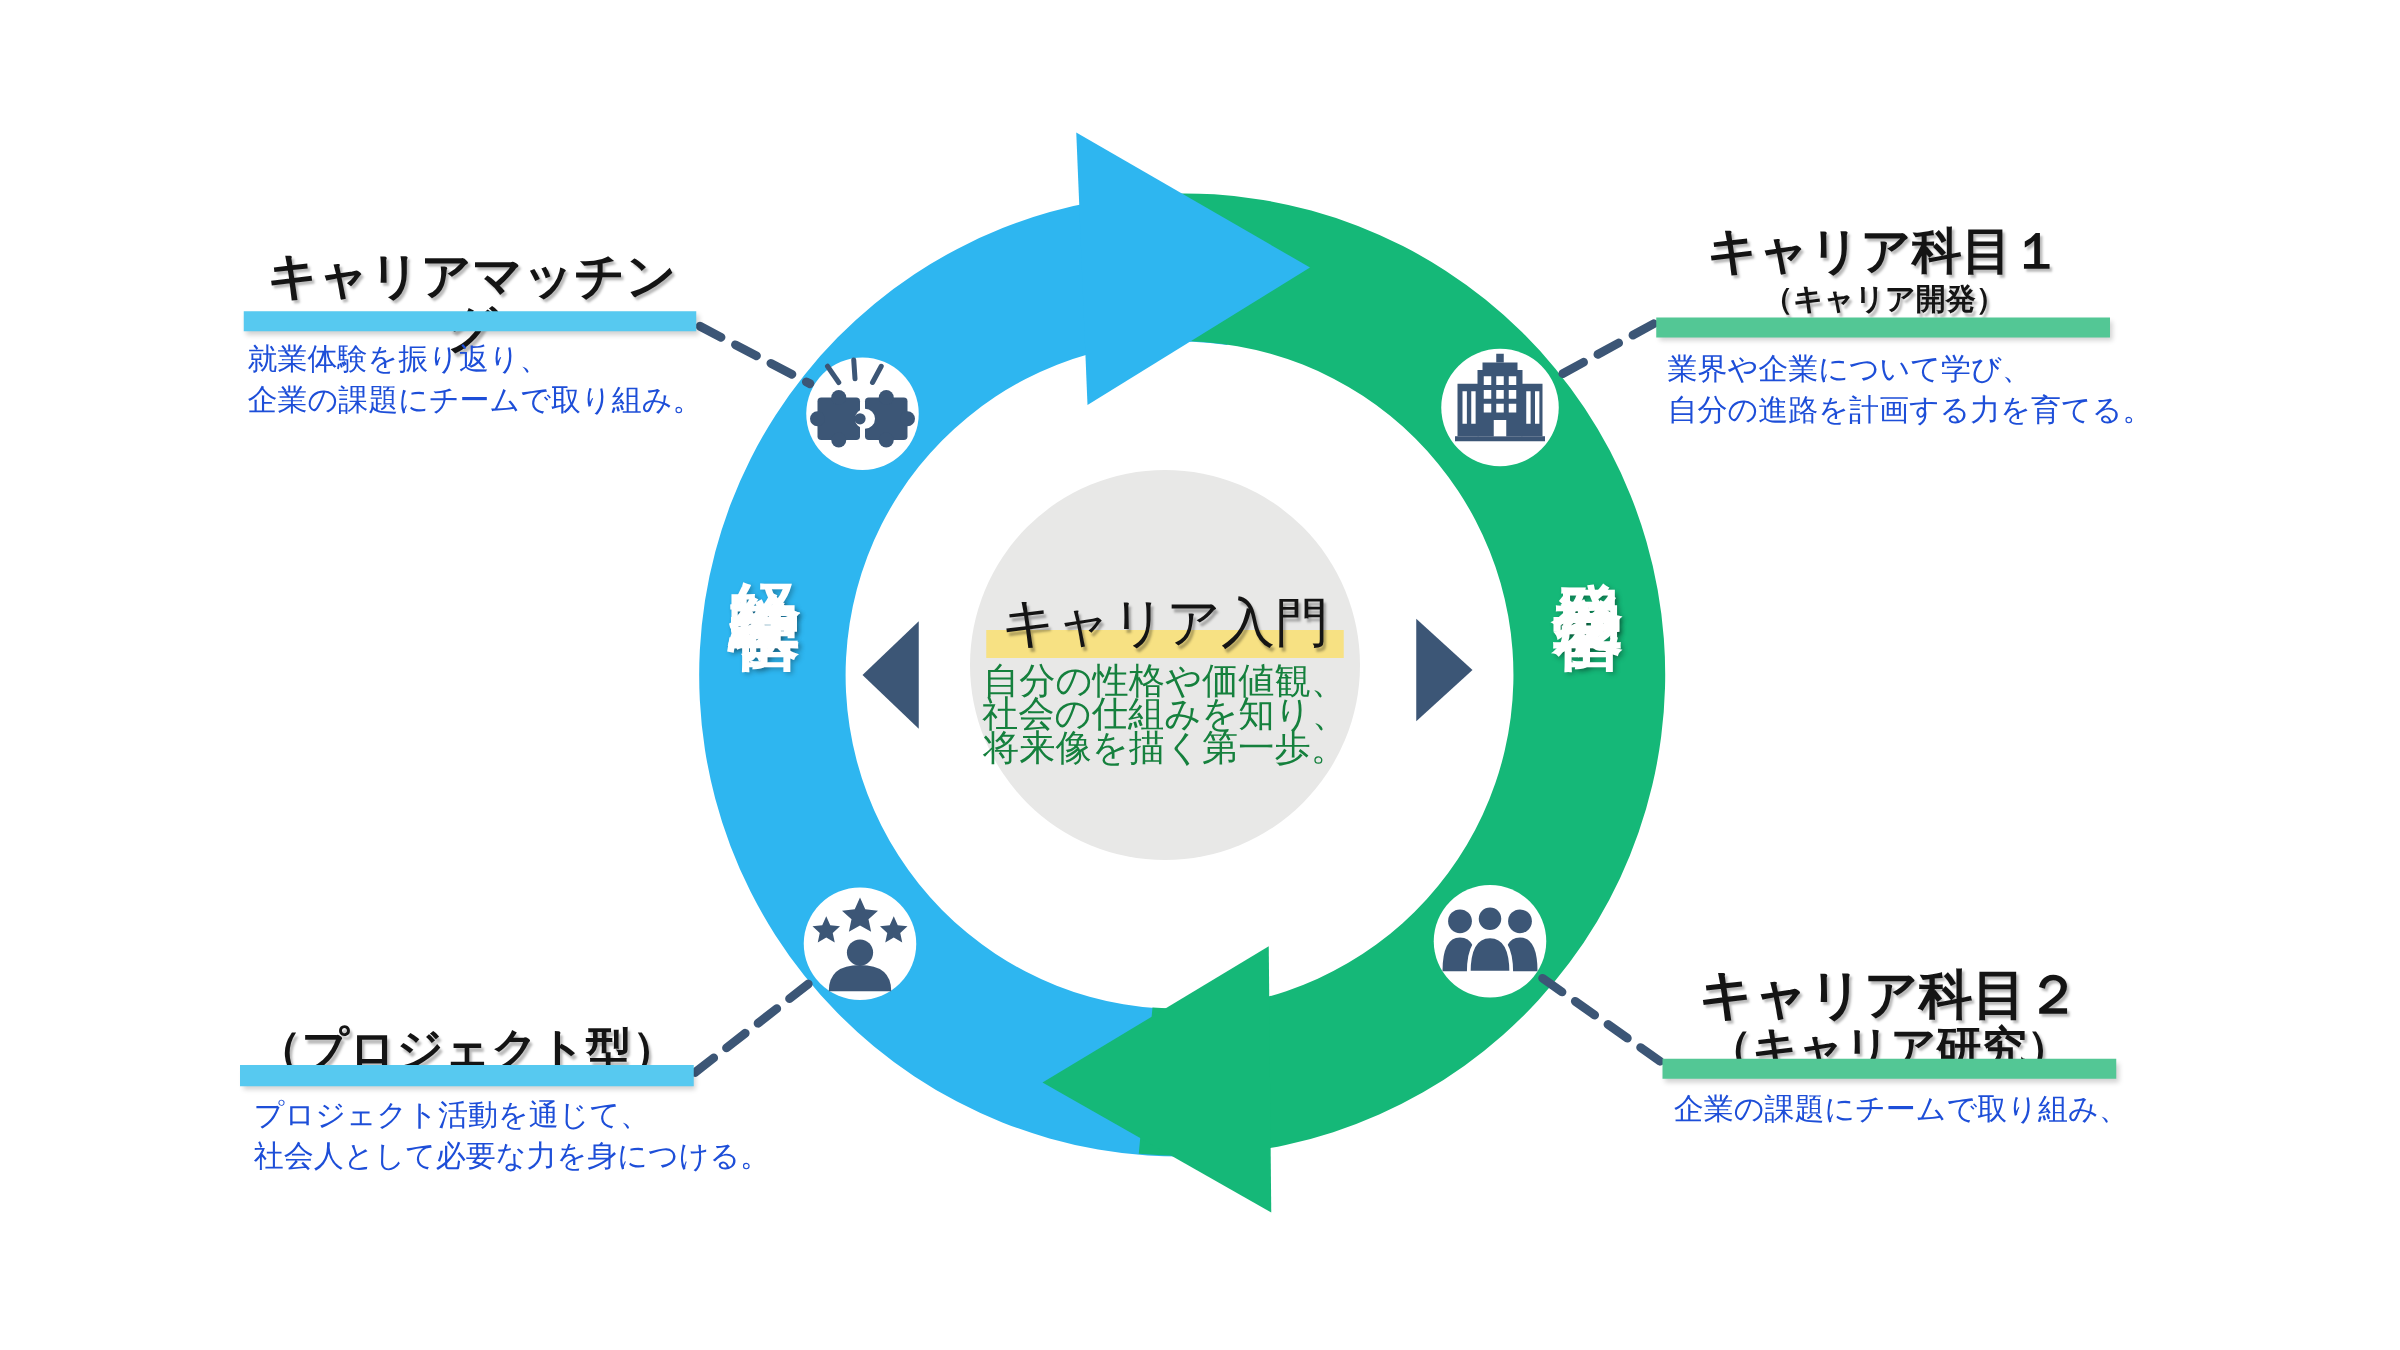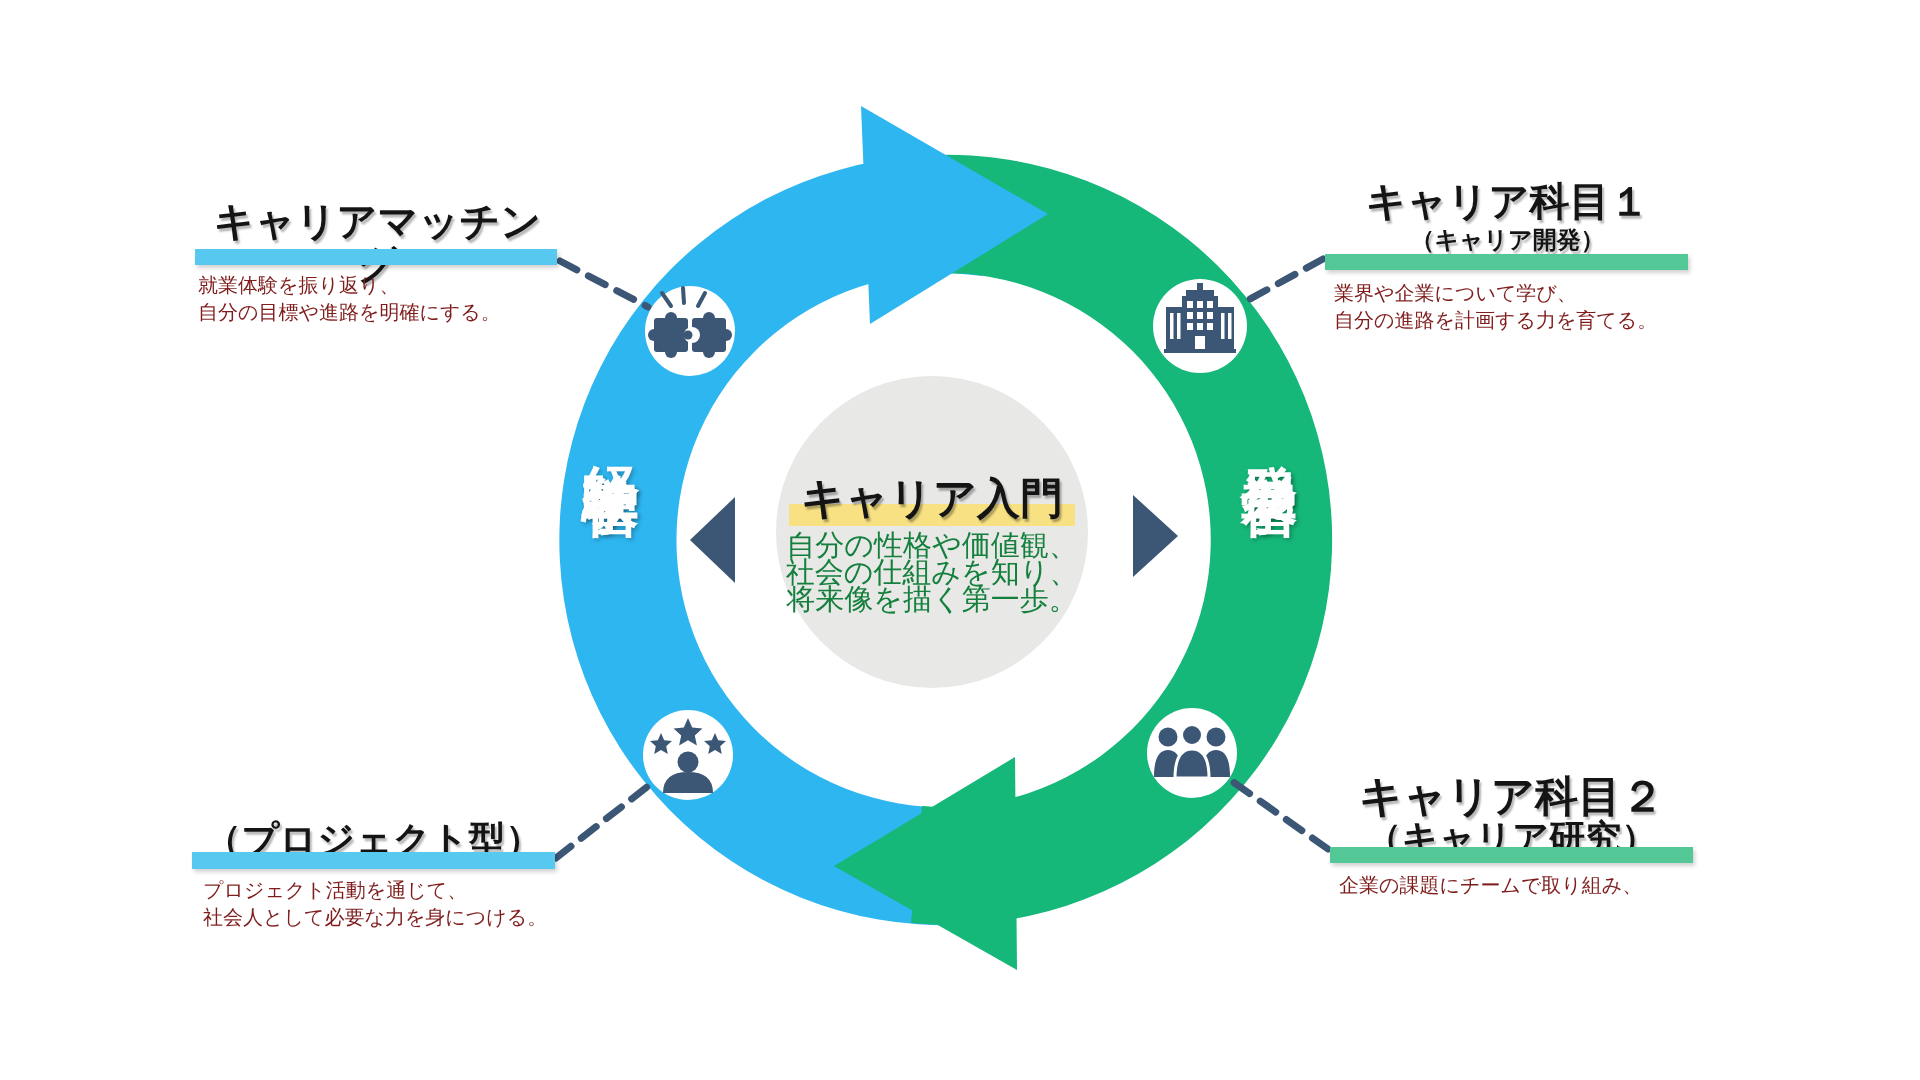--- a/index.html
+++ b/index.html
@@ -3,25 +3,25 @@
 <meta charset="utf-8">
 <style>
   html,body{margin:0;padding:0;background:#ffffff;}
   body{font-family:"Liberation Sans","DejaVu Sans",sans-serif;}
   .stage{position:relative;width:1920px;height:1080px;background:#ffffff;overflow:hidden;}
   .abs{position:absolute;}
   svg{position:absolute;left:0;top:0;}
   .title{font-weight:900;color:#141414;text-shadow:2px 3px 2px rgba(0,0,0,0.28);line-height:1.08;}
   .t-center{text-align:center;}
   .underbar{position:absolute;box-shadow:2px 3px 4px rgba(0,0,0,0.18);}
-  .desc{color:#7f1d1d;font-size:20px;line-height:1.36;font-weight:500;white-space:nowrap;}
+  .desc{color:#1d4ed8;font-size:24px;line-height:1.36;font-weight:500;white-space:nowrap;}
   .ring-label{writing-mode:vertical-rl;text-orientation:upright;font-weight:900;color:#ffffff;
     font-size:57px;letter-spacing:6px;text-shadow:2px 2px 4px rgba(0,0,0,0.25);line-height:1;}
   .center-title-wrap{width:330px;text-align:center;}
-  .center-title{display:inline-block;font-weight:700;font-size:43px;color:#141414;
+  .center-title{display:inline-block;font-weight:400;font-size:43px;color:#141414;
     text-shadow:2px 3px 2px rgba(0,0,0,0.3);padding:0 12px;
     background:linear-gradient(to bottom,transparent 58%,#F7E183 58%,#F7E183 97%,transparent 97%);}
   .center-desc{width:330px;text-align:center;font-size:29px;line-height:27px;color:#15803d;font-weight:400;}
 </style>
 </head>
 <body>
 
 <div class="stage">
 
   <svg width="1920" height="1080" viewBox="0 0 1920 1080">
@@ -130,21 +130,21 @@
   <div class="abs center-desc" style="left:767px;top:532px;">
     <div>自分の性格や価値観、</div>
     <div>社会の仕組みを知り、</div>
     <div>将来像を描く第一歩。</div>
   </div>
 
   <div class="abs title t-center" style="left:195px;top:200px;width:365px;font-size:40px;">キャリアマッチング</div>
   <div class="underbar" style="left:195px;top:249px;width:362px;height:16px;background:#57C9F0;"></div>
   <div class="abs desc" style="left:198px;top:272px;">
     <div>就業体験を振り返り、</div>
-    <div>自分の目標や進路を明確にする。</div>
+    <div>企業の課題にチームで取り組み。</div>
   </div>
 
   <div class="abs title t-center" style="left:1325px;top:180px;width:365px;font-size:40px;">キャリア科目１</div>
   <div class="abs title t-center" style="left:1325px;top:227px;width:365px;font-size:24px;">（キャリア開発）</div>
   <div class="underbar" style="left:1325px;top:254px;width:363px;height:16px;background:#53C795;"></div>
   <div class="abs desc" style="left:1334px;top:280px;">
     <div>業界や企業について学び、</div>
     <div>自分の進路を計画する力を育てる。</div>
   </div>
 

